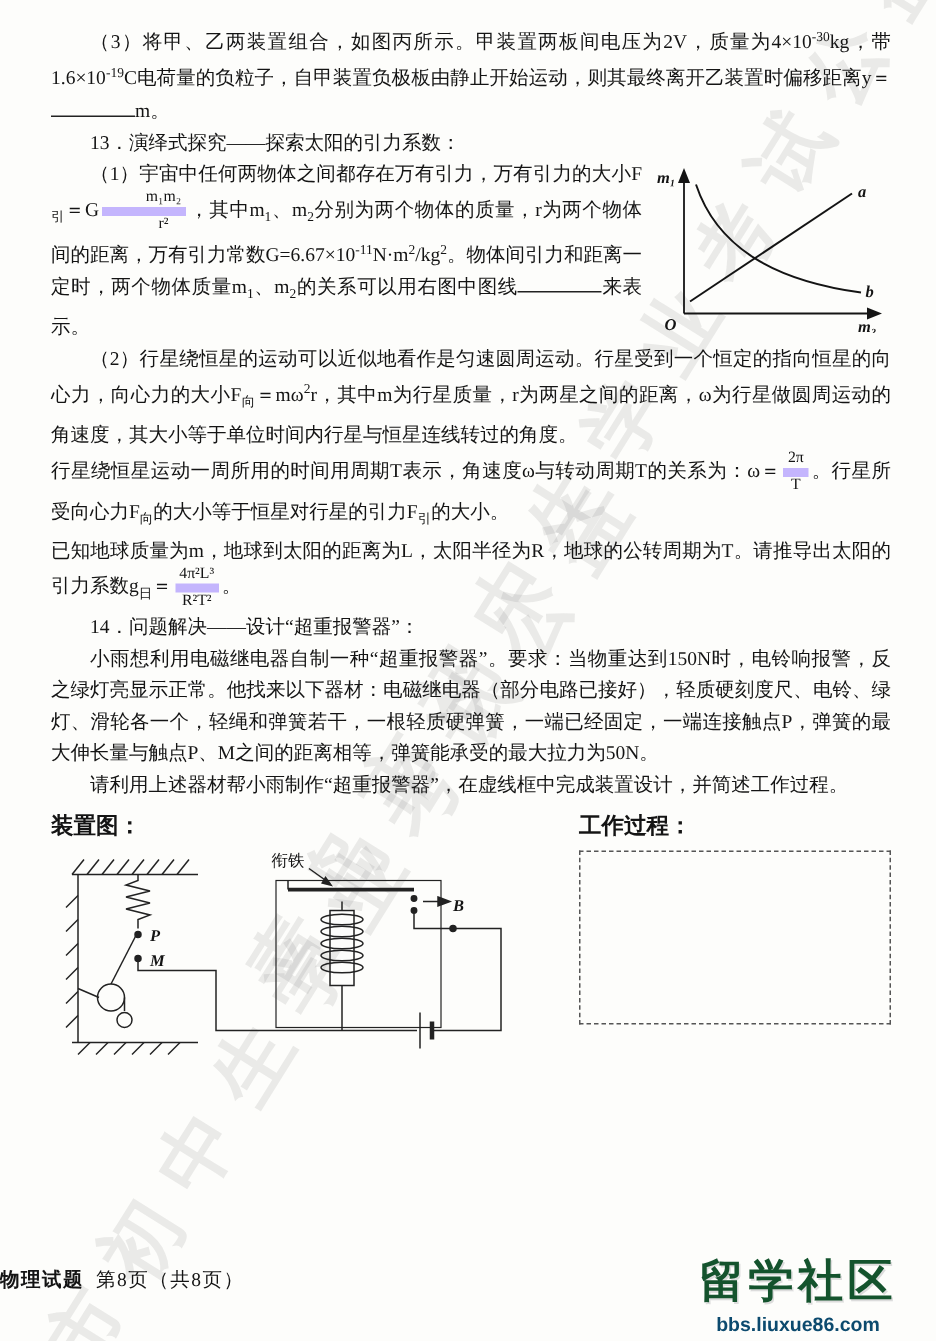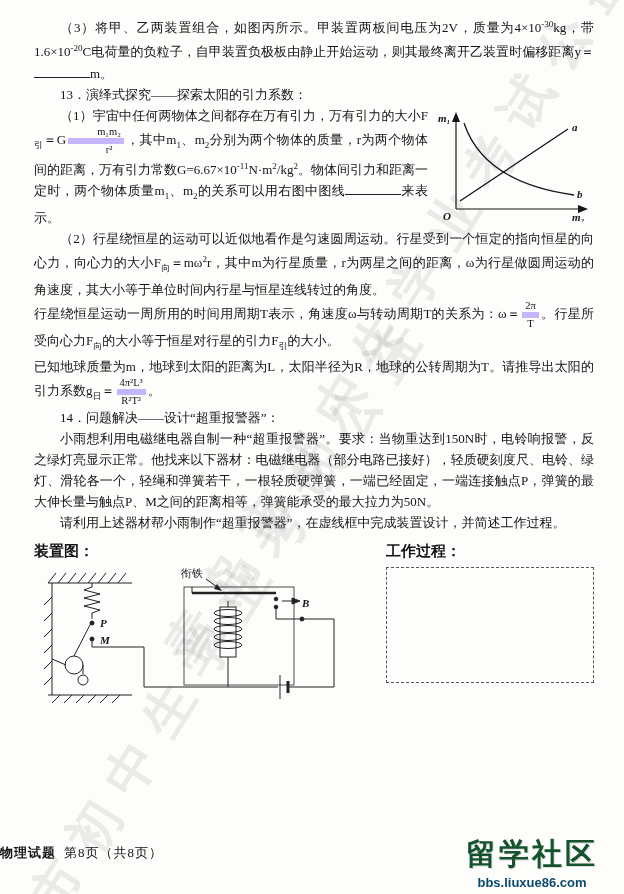--- a/index.html
+++ b/index.html
@@ -46,21 +46,21 @@
 </head>
 <body>
 
 <div class="page">
 
   <div class="wm wm1">青岛市初中生学业考试公益</div>
   <div class="wm wm2">青岛市初中生学业考试公益</div>
 
   <div class="content">
 
-    <p class="para indent">（3）将甲、乙两装置组合，如图丙所示。甲装置两板间电压为2V，质量为4×10<sup>-30</sup>kg，带1.6×10<sup>-20</sup>C电荷量的负粒子，自甲装置负极板由静止开始运动，则其最终离开乙装置时偏移距离y＝<span class="blank"></span>m。</p>
+    <p class="para indent">（3）将甲、乙两装置组合，如图丙所示。甲装置两板间电压为2V，质量为4×10<sup>-30</sup>kg，带1.6×10<sup>-19</sup>C电荷量的负粒子，自甲装置负极板由静止开始运动，则其最终离开乙装置时偏移距离y＝<span class="blank"></span>m。</p>
 
     <p class="para indent">13．演绎式探究——探索太阳的引力系数：</p>
 
     <div>
       <div class="graph-box">
         <svg viewBox="0 0 158 115" width="158" height="115">
           <line x1="20" y1="102" x2="20" y2="9" stroke="#141414" stroke-width="1.2"></line>
           <polygon points="16,15 20,5 24,15" fill="#141414"></polygon>
           <line x1="20" y1="102" x2="148" y2="102" stroke="#141414" stroke-width="1.2"></line>
           <polygon points="142,98 152,102 142,106" fill="#141414"></polygon>

